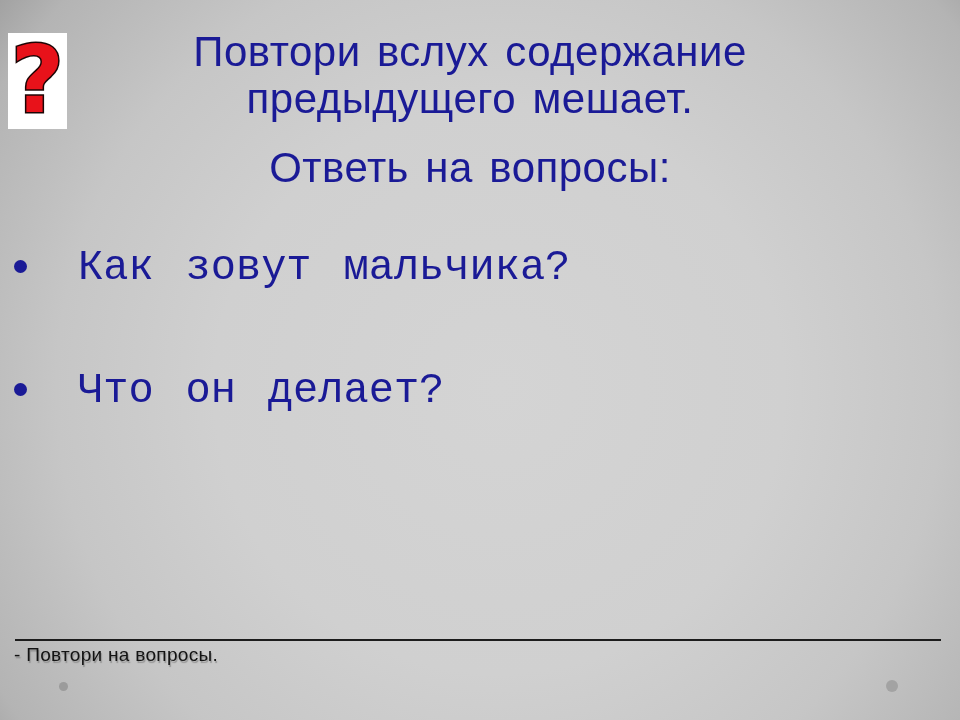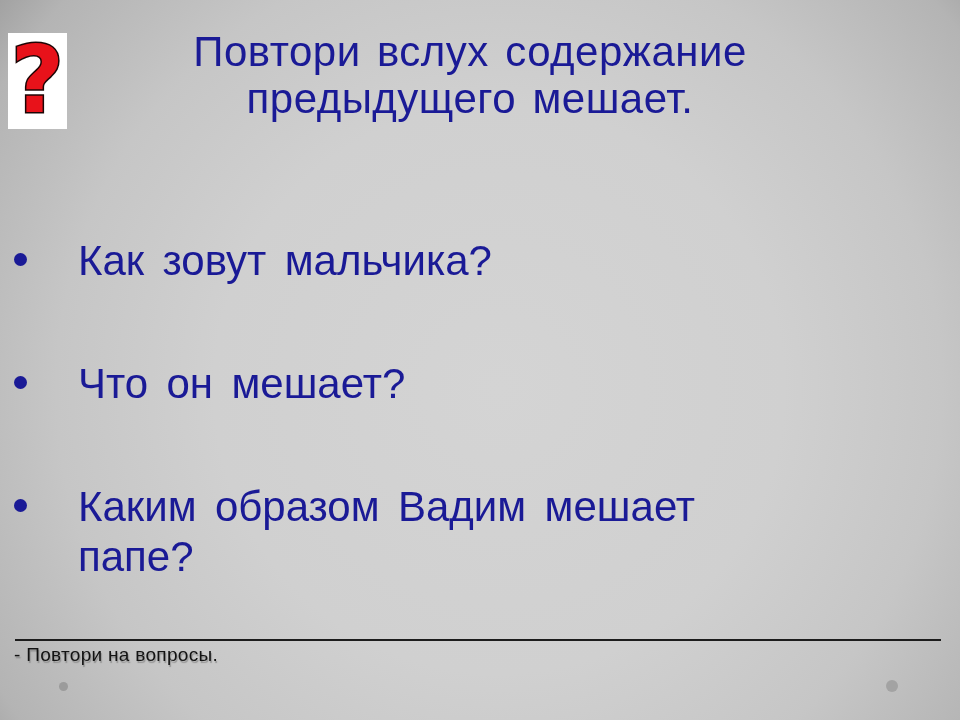--- a/index.html
+++ b/index.html
@@ -26,25 +26,26 @@
     font-size: 42px;
     line-height: 47px;
     letter-spacing: 0.5px;
     word-spacing: 0.10em;
   }
   .subtitle {
     margin-top: 22px;
   }
 
   .bullets {
-    position: absolute; top: 236px; left: 0; width: 960px;
+    position: absolute; top: 243px; left: 0; width: 960px;
     color: #1a1a96;
     font-size: 42px;
     line-height: 50px;
     word-spacing: 0.16em;
+    font-family: Liberation Mono, monospace;
   }
   .bullet-item {
     position: relative;
     margin-bottom: 73px;
   }
   .bullet-marker {
     position: absolute; left: 14px; top: 17px;
     width: 13px; height: 13px;
     border-radius: 50%;
     background: #1a1a96;
@@ -81,34 +82,31 @@
 
 <div class="qicon-box">
   <svg viewBox="0 0 59 96" xmlns="http://www.w3.org/2000/svg">
     <text x="29.5" y="79" text-anchor="middle" font-family="DejaVu Sans, sans-serif" font-weight="bold" font-size="92" fill="#e8121a" stroke="#1c0505" stroke-width="3" paint-order="stroke">?</text>
   </svg>
 </div>
 
 <div class="title-block">
   <div>Повтори вслух содержание</div>
   <div>предыдущего мешает.</div>
+  <div class="subtitle">Ответь на вопросы:</div>
 </div>
 
 <div class="bullets">
   <div class="bullet-item">
     <span class="bullet-marker"></span>
     <span class="bullet-text">Как зовут мальчика?</span>
   </div>
   <div class="bullet-item">
     <span class="bullet-marker"></span>
-    <span class="bullet-text">Что он мешает?</span>
-  </div>
-  <div class="bullet-item">
-    <span class="bullet-marker"></span>
-    <span class="bullet-text">Каким образом Вадим мешает папе?</span>
+    <span class="bullet-text">Что он делает?</span>
   </div>
 </div>
 
 <div class="footer-divider"></div>
 <div class="footer-note">- Повтори на вопросы.</div>
 
 <span class="decor-dot decor-dot-left"></span>
 <span class="decor-dot decor-dot-right"></span>
 
 </body></html>

